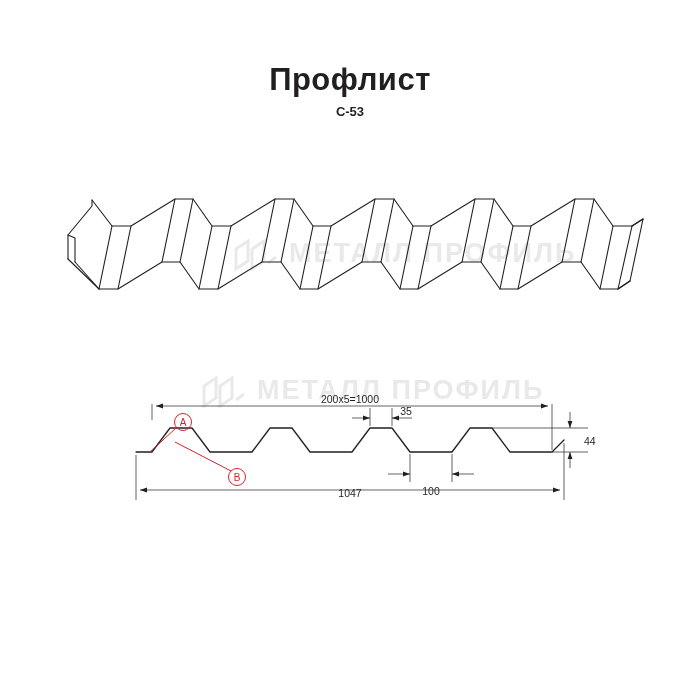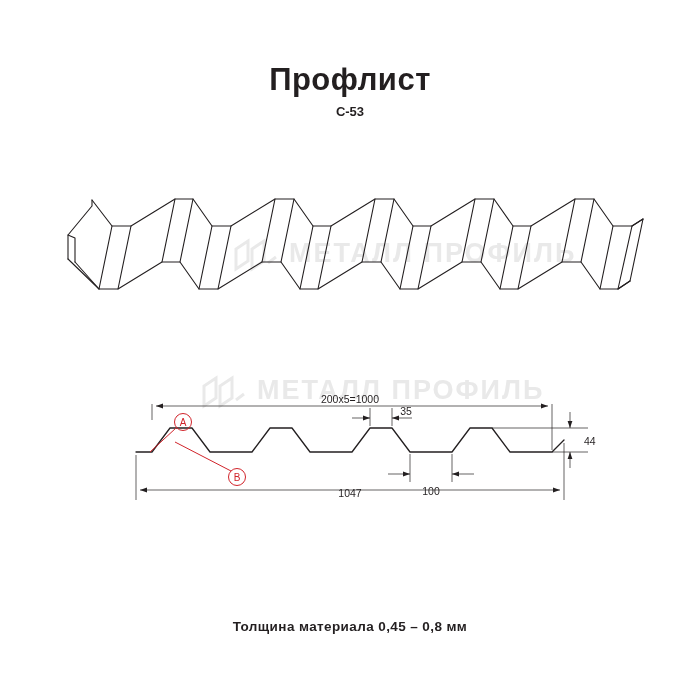--- a/index.html
+++ b/index.html
@@ -280,15 +280,14 @@
 
       <g fill="none" stroke="#d1232a" stroke-width="1">
         <circle cx="237" cy="477" r="8.5"></circle>
         <path d="M231 471 L175 442"></path>
       </g>
       <text class="lbl-red" x="237" y="481" text-anchor="middle">B</text>
 
     </svg>
   </div>
 
-  <div class="footnote">Толщина материала 0,45 – 0,8 мм</div>
 
 </div>
 
 </body></html>

